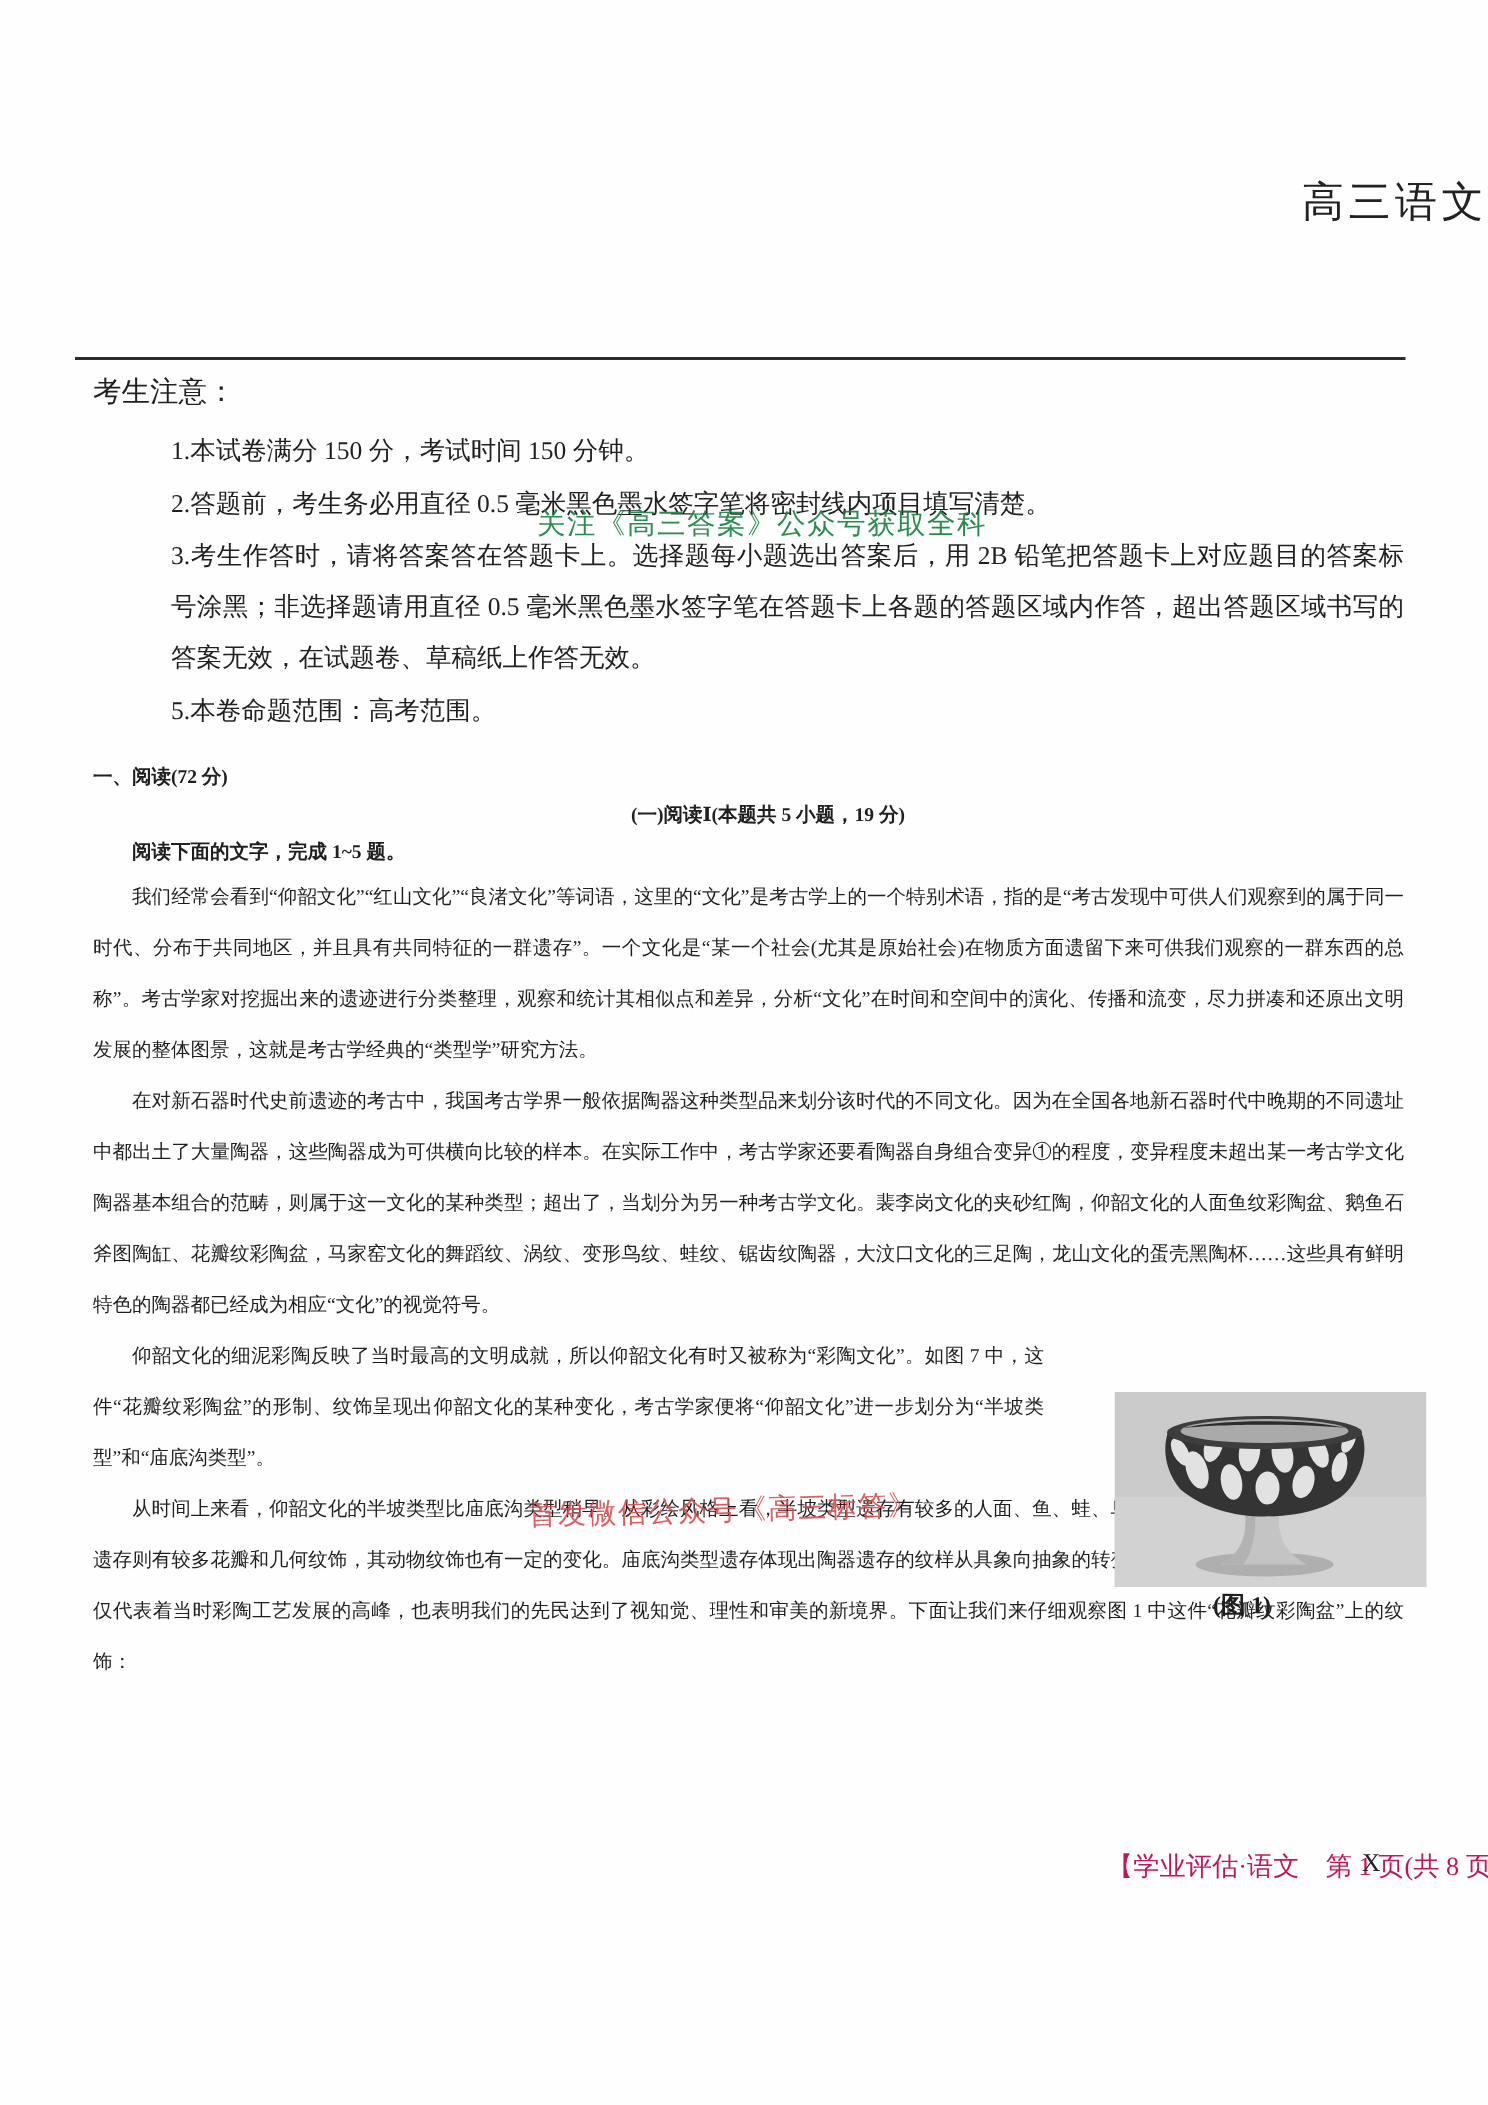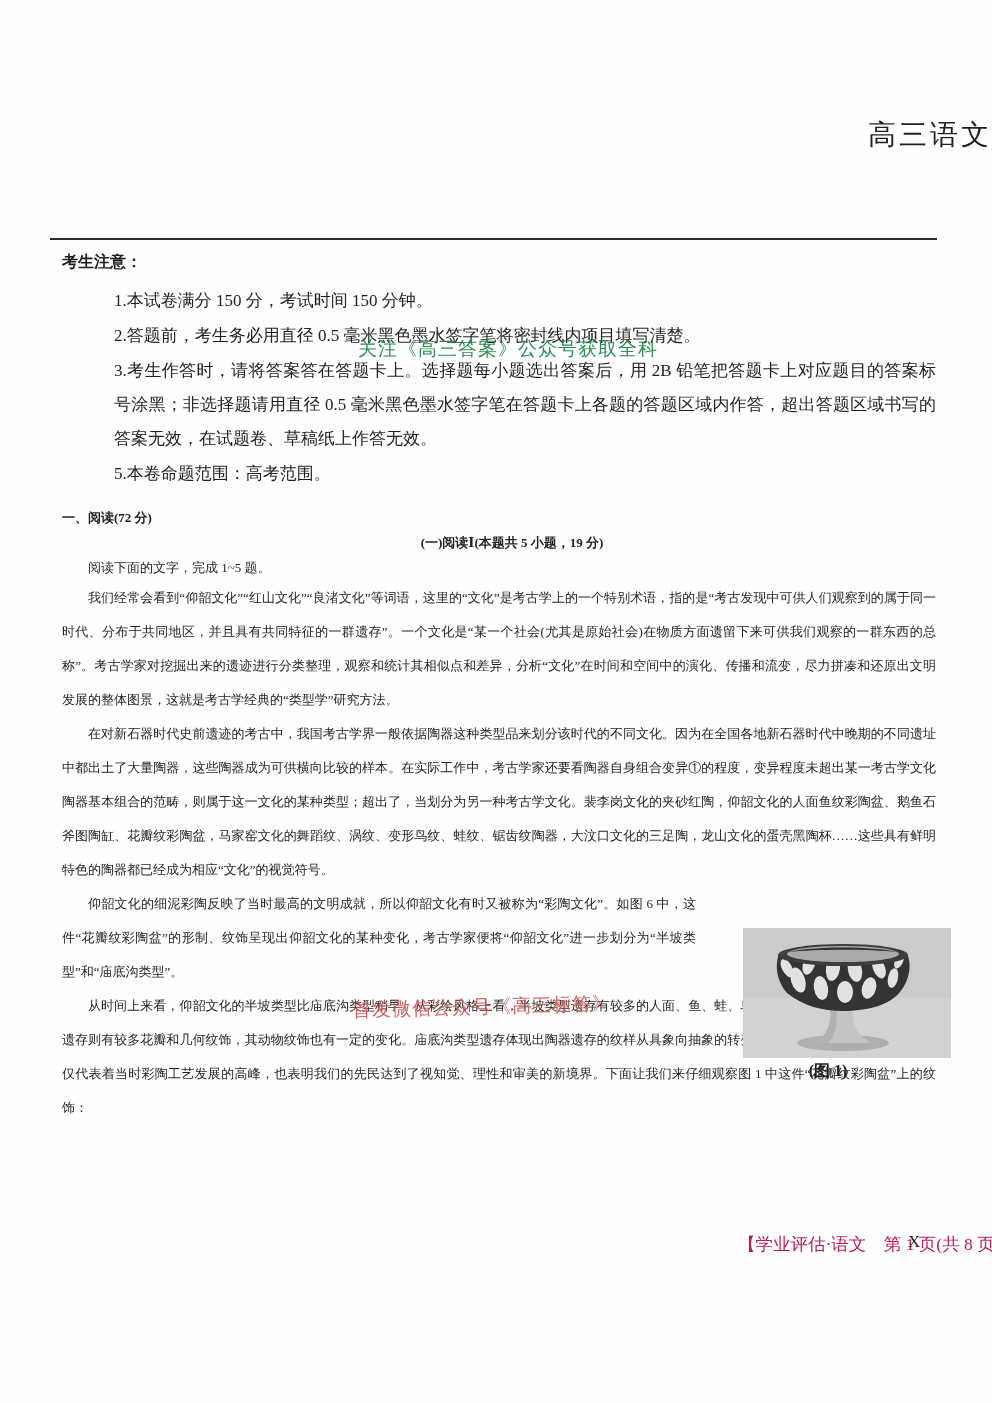--- a/index.html
+++ b/index.html
@@ -17,32 +17,32 @@
     font-weight:400;color:#222;
   }
   .rule{
     position:absolute;top:238px;left:50px;width:887px;
     border-top:2px solid #2b2b2b;height:0;
   }
   .notice{
     position:absolute;top:248px;left:62px;width:874px;
     font-size:17px;line-height:28px;
   }
-  .notice-heading{font-weight:bold;font-size:16px;margin-bottom:8px;}
+  .notice-heading{font-weight:normal;font-size:19px;margin-bottom:8px;}
   .notice-item{
     margin-left:52px;line-height:34px;margin-top:1px;
     text-align:justify;
   }
   .main{
     position:absolute;top:505px;left:62px;width:874px;
     font-size:13px;
   }
   .sec-h{font-weight:bold;line-height:25px;}
   .sec-sub{font-weight:bold;line-height:25px;text-indent:2em;text-align:center;}
-  .sec-ins{font-weight:normal;line-height:25px;text-indent:2em;}
+  .sec-ins{font-weight:bold;line-height:25px;text-indent:2em;}
   .para{
     margin:0;text-indent:2em;text-align:justify;
     line-height:34px;
   }
   .para.first{margin-top:1px;}
   .para.beside-figure{padding-right:240px;}
   .figure{
     position:absolute;left:743px;top:928px;width:170px;
     text-align:center;
   }
@@ -84,21 +84,21 @@
   </div>
 
   <div class="watermark wm-top" style="color:#15803d">关注《高三答案》公众号获取全科</div>
 
   <div class="main">
     <div class="sec-h">一、阅读(72 分)</div>
     <div class="sec-sub">(一)阅读Ⅰ(本题共 5 小题，19 分)</div>
     <div class="sec-ins">阅读下面的文字，完成 1~5 题。</div>
     <p class="para first">我们经常会看到“仰韶文化”“红山文化”“良渚文化”等词语，这里的“文化”是考古学上的一个特别术语，指的是“考古发现中可供人们观察到的属于同一时代、分布于共同地区，并且具有共同特征的一群遗存”。一个文化是“某一个社会(尤其是原始社会)在物质方面遗留下来可供我们观察的一群东西的总称”。考古学家对挖掘出来的遗迹进行分类整理，观察和统计其相似点和差异，分析“文化”在时间和空间中的演化、传播和流变，尽力拼凑和还原出文明发展的整体图景，这就是考古学经典的“类型学”研究方法。</p>
     <p class="para">在对新石器时代史前遗迹的考古中，我国考古学界一般依据陶器这种类型品来划分该时代的不同文化。因为在全国各地新石器时代中晚期的不同遗址中都出土了大量陶器，这些陶器成为可供横向比较的样本。在实际工作中，考古学家还要看陶器自身组合变异①的程度，变异程度未超出某一考古学文化陶器基本组合的范畴，则属于这一文化的某种类型；超出了，当划分为另一种考古学文化。裴李岗文化的夹砂红陶，仰韶文化的人面鱼纹彩陶盆、鹅鱼石斧图陶缸、花瓣纹彩陶盆，马家窑文化的舞蹈纹、涡纹、变形鸟纹、蛙纹、锯齿纹陶器，大汶口文化的三足陶，龙山文化的蛋壳黑陶杯……这些具有鲜明特色的陶器都已经成为相应“文化”的视觉符号。</p>
-    <p class="para beside-figure">仰韶文化的细泥彩陶反映了当时最高的文明成就，所以仰韶文化有时又被称为“彩陶文化”。如图 6 中，这件“花瓣纹彩陶盆”的形制、纹饰呈现出仰韶文化的某种变化，考古学家便将“仰韶文化”进一步划分为“半坡类型”和“庙底沟类型”。</p>
+    <p class="para beside-figure">仰韶文化的细泥彩陶反映了当时最高的文明成就，所以仰韶文化有时又被称为“彩陶文化”。如图 7 中，这件“花瓣纹彩陶盆”的形制、纹饰呈现出仰韶文化的某种变化，考古学家便将“仰韶文化”进一步划分为“半坡类型”和“庙底沟类型”。</p>
     <p class="para">从时间上来看，仰韶文化的半坡类型比庙底沟类型稍早。从彩绘风格上看，半坡类型遗存有较多的人面、鱼、蛙、鸟、鹿等具象纹样，而庙底沟类型遗存则有较多花瓣和几何纹饰，其动物纹饰也有一定的变化。庙底沟类型遗存体现出陶器遗存的纹样从具象向抽象的转变。可不要小看了这种变化，它不仅代表着当时彩陶工艺发展的高峰，也表明我们的先民达到了视知觉、理性和审美的新境界。下面让我们来仔细观察图 1 中这件“花瓣纹彩陶盆”上的纹饰：</p>
   </div>
 
   <div class="figure">
     <svg viewBox="0 0 208 130" aria-hidden="true">
       <rect x="0" y="0" width="208" height="130" fill="#cbcbcb"></rect>
       <rect x="0" y="70" width="208" height="60" fill="#d2d2d2"></rect>
       <ellipse cx="100" cy="115" rx="46" ry="8" fill="#a3a3a3" opacity="0.75"></ellipse>
       <path d="M87 78 C89 98 83 108 71 115 L128 115 C113 106 108 96 110 78 Z" fill="#c4c4c4"></path>
       <path d="M87 78 C89 98 83 108 71 115 L86 115 C94 104 94 90 94 78 Z" fill="#b2b2b2"></path>

